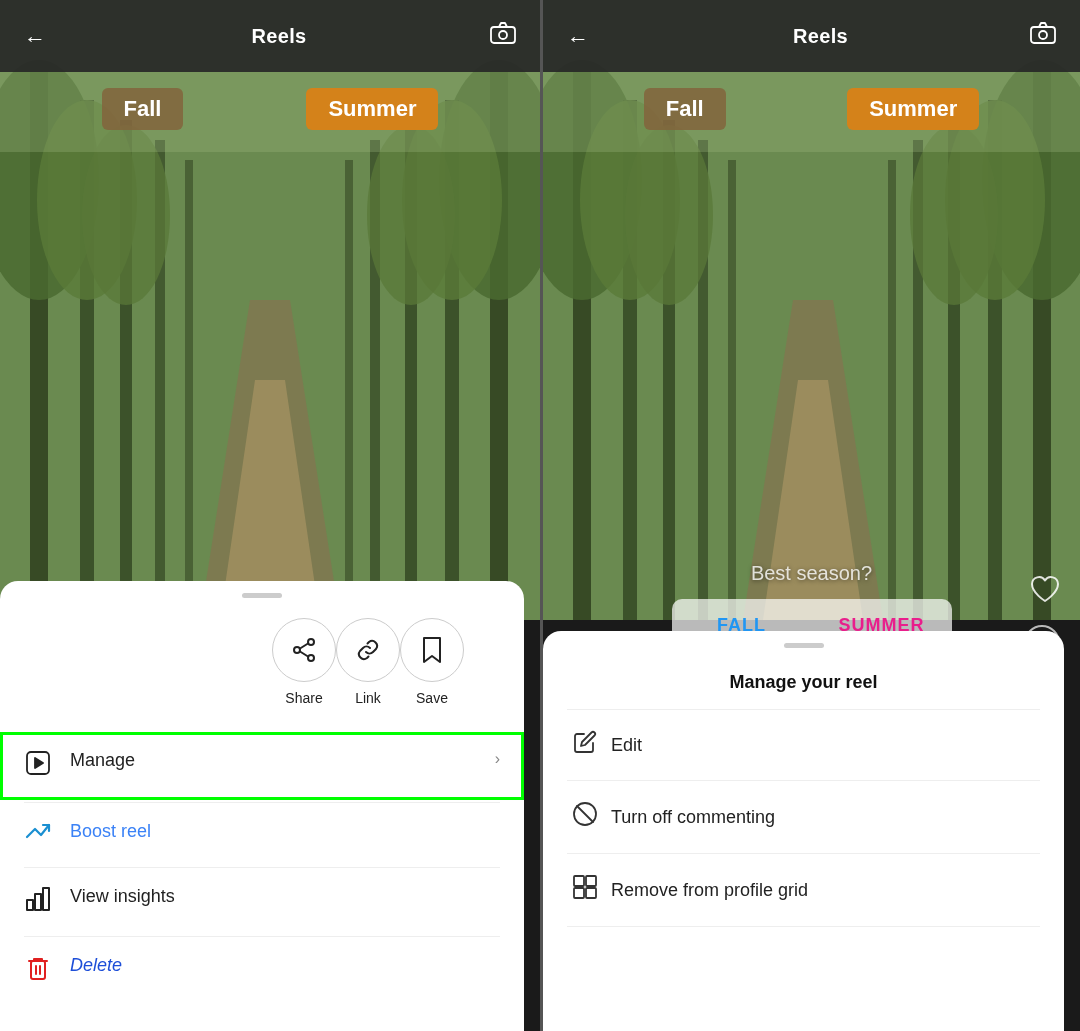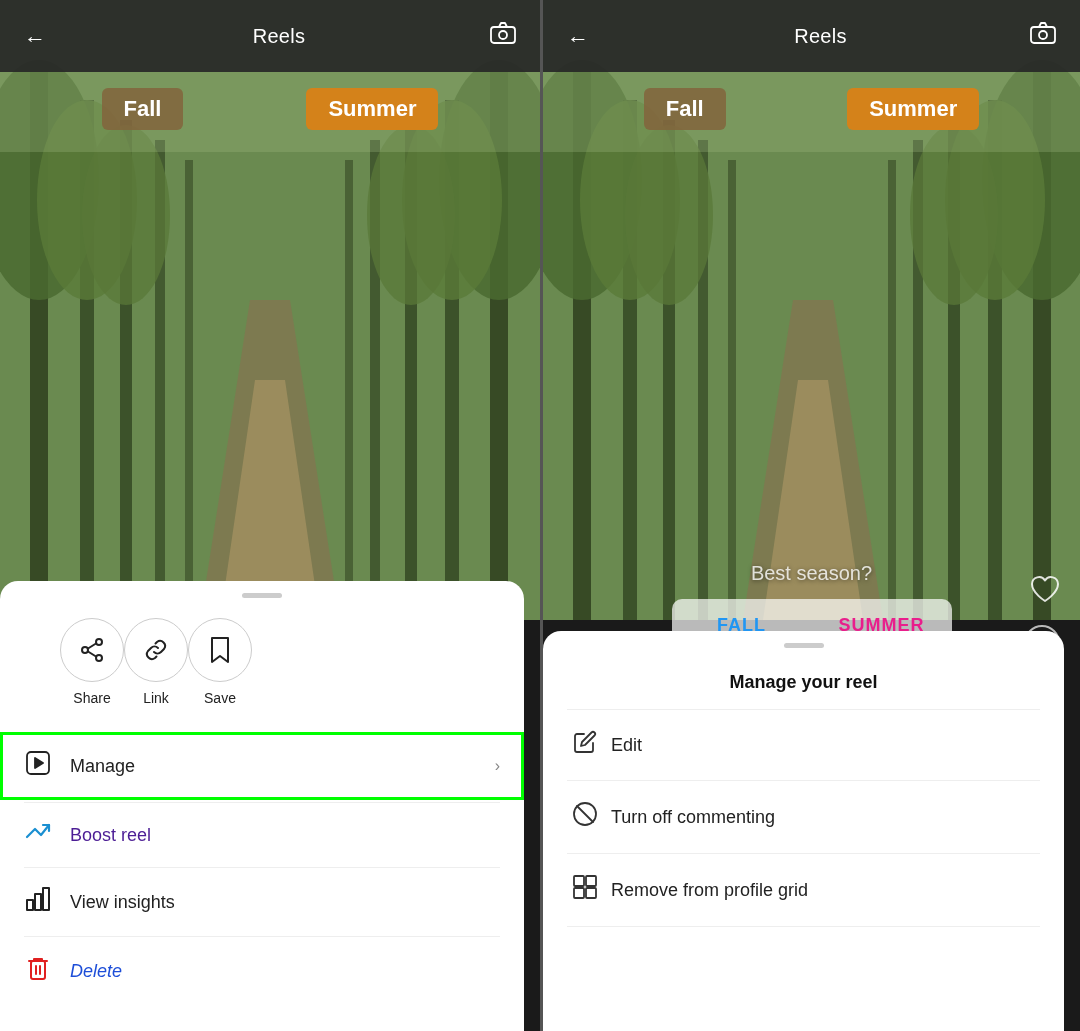--- a/index.html
+++ b/index.html
@@ -34,21 +34,21 @@
       display: flex;
       align-items: center;
       justify-content: space-between;
       padding: 0 24px;
       z-index: 10;
     }
 
     .header-title {
       color: #fff;
       font-size: 20px;
-      font-weight: 400;
+      font-weight: 700;
       letter-spacing: 0.3px;
       margin-left: 22px;
     }
 
     .header-icon {
       color: #fff;
       font-size: 22px;
     }
 
     .back-arrow {
@@ -121,21 +121,21 @@
       width: 40px;
       height: 5px;
       background: #ccc;
       border-radius: 3px;
       margin: 0 auto 20px auto;
     }
 
     
     .action-row {
       display: flex;
-      justify-content: flex-start;
+      justify-content: flex-end;
       padding: 0 60px 24px 60px;
     }
 
     .action-item {
       display: flex;
       flex-direction: column;
       align-items: center;
       gap: 8px;
     }
 
@@ -152,21 +152,20 @@
     }
 
     .action-label {
       font-size: 14px;
       color: #222;
     }
 
     
     .menu-item {
       display: flex;
-      align-items: center;
       padding: 18px 24px;
       font-size: 18px;
       color: #222;
       border: none;
       background: none;
       width: 100%;
       text-align: left;
       cursor: pointer;
       position: relative;
     }
@@ -193,21 +192,21 @@
       position: absolute;
       right: 24px;
       font-size: 16px;
       color: #888;
     }
 
     .menu-text {
       flex: 1;
     }
 
-    .menu-text.blue { color: #4c1d95; }
+    .menu-text.blue { color: #3b82f6; }
     .menu-text.red { color: #1d4ed8; font-style: italic; }
 
     
     .divider {
       height: 1px;
       background: #eee;
       margin: 0 24px;
     }
 
     

